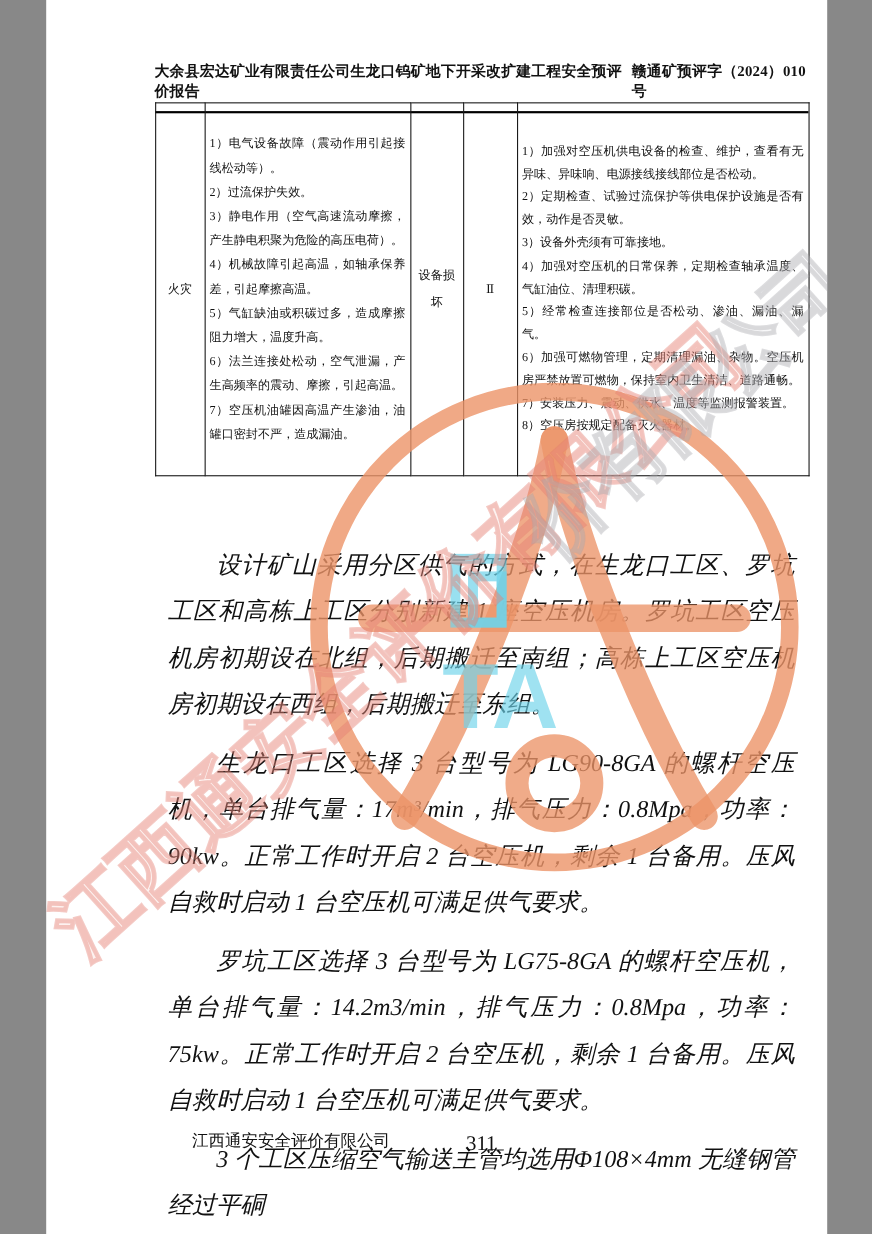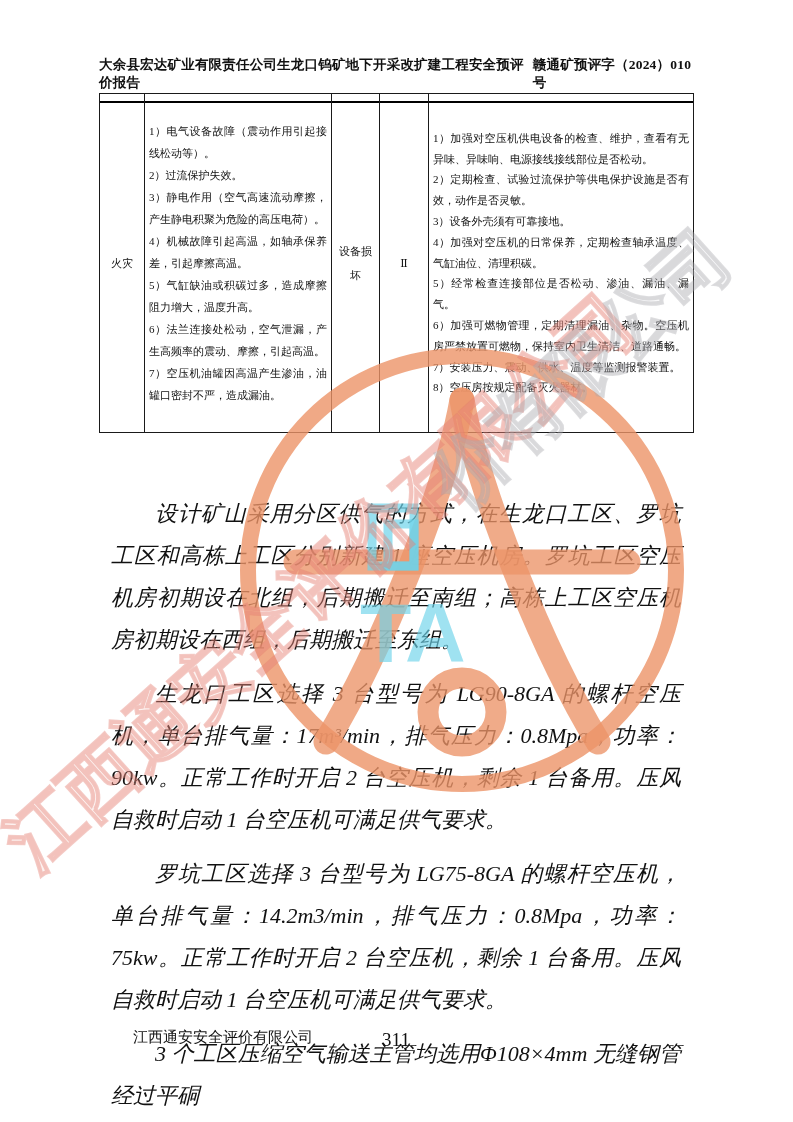--- a/index.html
+++ b/index.html
@@ -1,18 +1,18 @@
 <!DOCTYPE html>
 <html><head>
 <meta charset="utf-8">
 <style>
   html,body{margin:0;padding:0;background:#888;}
   .page{
     position:relative;
-    width:793px;height:1122px;
+    width:710px;height:1122px;
     background:#ffffff;
     font-family:"Liberation Serif","DejaVu Serif",serif;
     color:#111;
     overflow:hidden;
     margin:0 auto;
   }
   
   .header{
     position:absolute;left:99px;top:56px;width:594px;
     display:flex;justify-content:space-between;align-items:flex-end;

